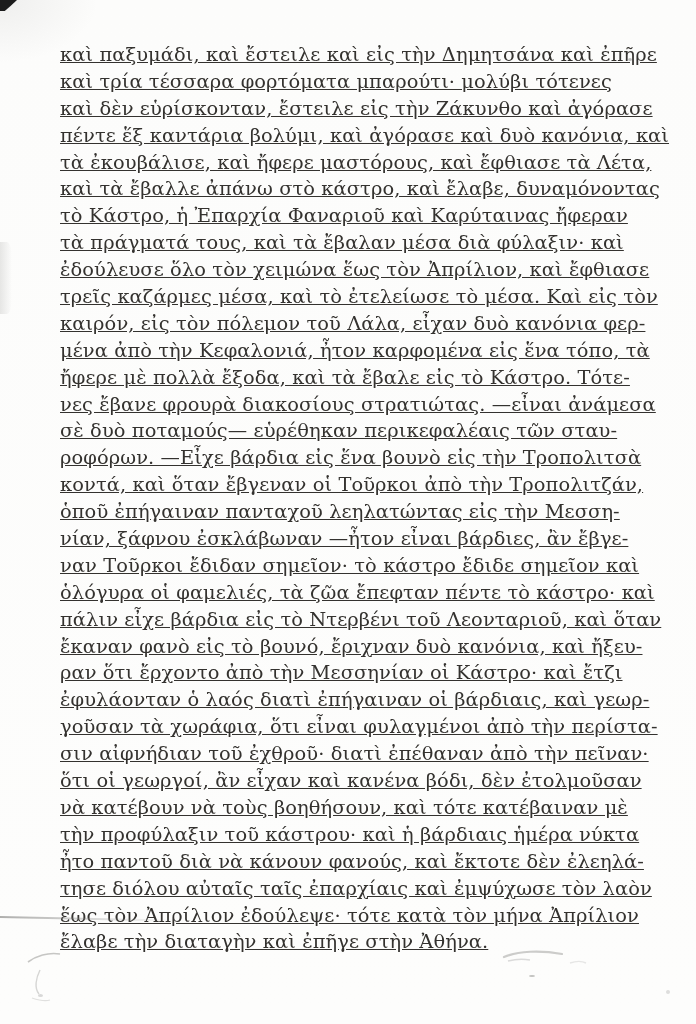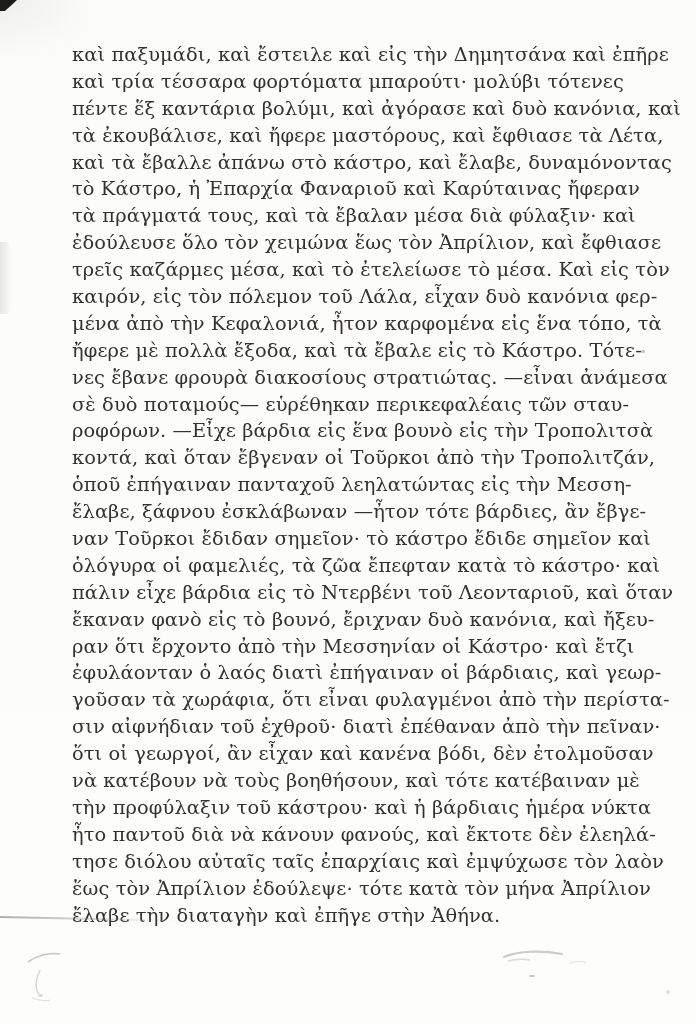--- a/index.html
+++ b/index.html
@@ -16,27 +16,28 @@
   }
   .scan-page {
     position: absolute;
     inset: 0;
     background:
       radial-gradient(ellipse 140px 90px at 0% 0%, rgba(120,120,118,0.10), rgba(0,0,0,0) 70%),
       linear-gradient(180deg, #fcfcfb 0%, #fdfdfc 100%);
   }
   .text-block {
     position: absolute;
-    left: 72px;
+    left: 60px;
     top: 42px;
     width: 547px;
     color: #34322f;
     font-size: 19.4px;
     letter-spacing: 0.1px;
     text-rendering: optimizeLegibility;
+    text-decoration: underline;
   }
   .line {
     height: 26.9px;
     line-height: 26.9px;
     white-space: nowrap;
     text-align: justify;
     text-align-last: justify;
     overflow: visible;
   }
   .line.last {
@@ -104,38 +105,39 @@
 
 <div class="scan-page">
 
   <div class="corner-mark"></div>
   <div class="left-edge-smudge"></div>
 
   <div class="text-block">
     <div>
         <div class="line">καὶ παξυμάδι, καὶ ἔστειλε καὶ εἰς τὴν Δημητσάνα καὶ ἐπῆρε</div>
         <div class="line">καὶ τρία τέσσαρα φορτόματα μπαρούτι· μολύβι τότενες</div>
+        <div class="line">καὶ δὲν εὑρίσκονταν, ἔστειλε εἰς τὴν Ζάκυνθο καὶ ἀγόρασε</div>
         <div class="line">πέντε ἕξ καντάρια βολύμι, καὶ ἀγόρασε καὶ δυὸ κανόνια, καὶ</div>
         <div class="line">τὰ ἐκουβάλισε, καὶ ἤφερε μαστόρους, καὶ ἔφθιασε τὰ Λέτα,</div>
         <div class="line">καὶ τὰ ἔβαλλε ἀπάνω στὸ κάστρο, καὶ ἔλαβε, δυναμόνοντας</div>
         <div class="line">τὸ Κάστρο, ἡ Ἐπαρχία Φαναριοῦ καὶ Καρύταινας ἤφεραν</div>
         <div class="line">τὰ πράγματά τους, καὶ τὰ ἔβαλαν μέσα διὰ φύλαξιν· καὶ</div>
         <div class="line">ἐδούλευσε ὅλο τὸν χειμώνα ἕως τὸν Ἀπρίλιον, καὶ ἔφθιασε</div>
         <div class="line">τρεῖς καζάρμες μέσα, καὶ τὸ ἐτελείωσε τὸ μέσα. Καὶ εἰς τὸν</div>
         <div class="line">καιρόν, εἰς τὸν πόλεμον τοῦ Λάλα, εἶχαν δυὸ κανόνια φερ-</div>
         <div class="line">μένα ἀπὸ τὴν Κεφαλονιά, ἦτον καρφομένα εἰς ἕνα τόπο, τὰ</div>
         <div class="line">ἤφερε μὲ πολλὰ ἔξοδα, καὶ τὰ ἔβαλε εἰς τὸ Κάστρο. Τότε-</div>
         <div class="line">νες ἔβανε φρουρὰ διακοσίους στρατιώτας. —εἶναι ἀνάμεσα</div>
         <div class="line">σὲ δυὸ ποταμούς— εὑρέθηκαν περικεφαλέαις τῶν σταυ-</div>
         <div class="line">ροφόρων. —Εἶχε βάρδια εἰς ἕνα βουνὸ εἰς τὴν Τροπολιτσὰ</div>
         <div class="line">κοντά, καὶ ὅταν ἔβγεναν οἱ Τοῦρκοι ἀπὸ τὴν Τροπολιτζάν,</div>
         <div class="line">ὁποῦ ἐπήγαιναν πανταχοῦ λεηλατώντας εἰς τὴν Μεσση-</div>
-        <div class="line">ἔλαβε, ξάφνου ἐσκλάβωναν —ἦτον τότε βάρδιες, ἂν ἔβγε-</div>
+        <div class="line">νίαν, ξάφνου ἐσκλάβωναν —ἦτον εἶναι βάρδιες, ἂν ἔβγε-</div>
         <div class="line">ναν Τοῦρκοι ἔδιδαν σημεῖον· τὸ κάστρο ἔδιδε σημεῖον καὶ</div>
-        <div class="line">ὁλόγυρα οἱ φαμελιές, τὰ ζῶα ἔπεφταν κατὰ τὸ κάστρο· καὶ</div>
+        <div class="line">ὁλόγυρα οἱ φαμελιές, τὰ ζῶα ἔπεφταν πέντε τὸ κάστρο· καὶ</div>
         <div class="line">πάλιν εἶχε βάρδια εἰς τὸ Ντερβένι τοῦ Λεονταριοῦ, καὶ ὅταν</div>
         <div class="line">ἔκαναν φανὸ εἰς τὸ βουνό, ἔριχναν δυὸ κανόνια, καὶ ἤξευ-</div>
         <div class="line">ραν ὅτι ἔρχοντο ἀπὸ τὴν Μεσσηνίαν οἱ Κάστρο· καὶ ἔτζι</div>
         <div class="line">ἐφυλάονταν ὁ λαός διατὶ ἐπήγαιναν οἱ βάρδιαις, καὶ γεωρ-</div>
         <div class="line">γοῦσαν τὰ χωράφια, ὅτι εἶναι φυλαγμένοι ἀπὸ τὴν περίστα-</div>
         <div class="line">σιν αἰφνήδιαν τοῦ ἐχθροῦ· διατὶ ἐπέθαναν ἀπὸ τὴν πεῖναν·</div>
         <div class="line">ὅτι οἱ γεωργοί, ἂν εἶχαν καὶ κανένα βόδι, δὲν ἐτολμοῦσαν</div>
         <div class="line">νὰ κατέβουν νὰ τοὺς βοηθήσουν, καὶ τότε κατέβαιναν μὲ</div>
         <div class="line">τὴν προφύλαξιν τοῦ κάστρου· καὶ ἡ βάρδιαις ἡμέρα νύκτα</div>
         <div class="line">ἦτο παντοῦ διὰ νὰ κάνουν φανούς, καὶ ἔκτοτε δὲν ἐλεηλά-</div>

